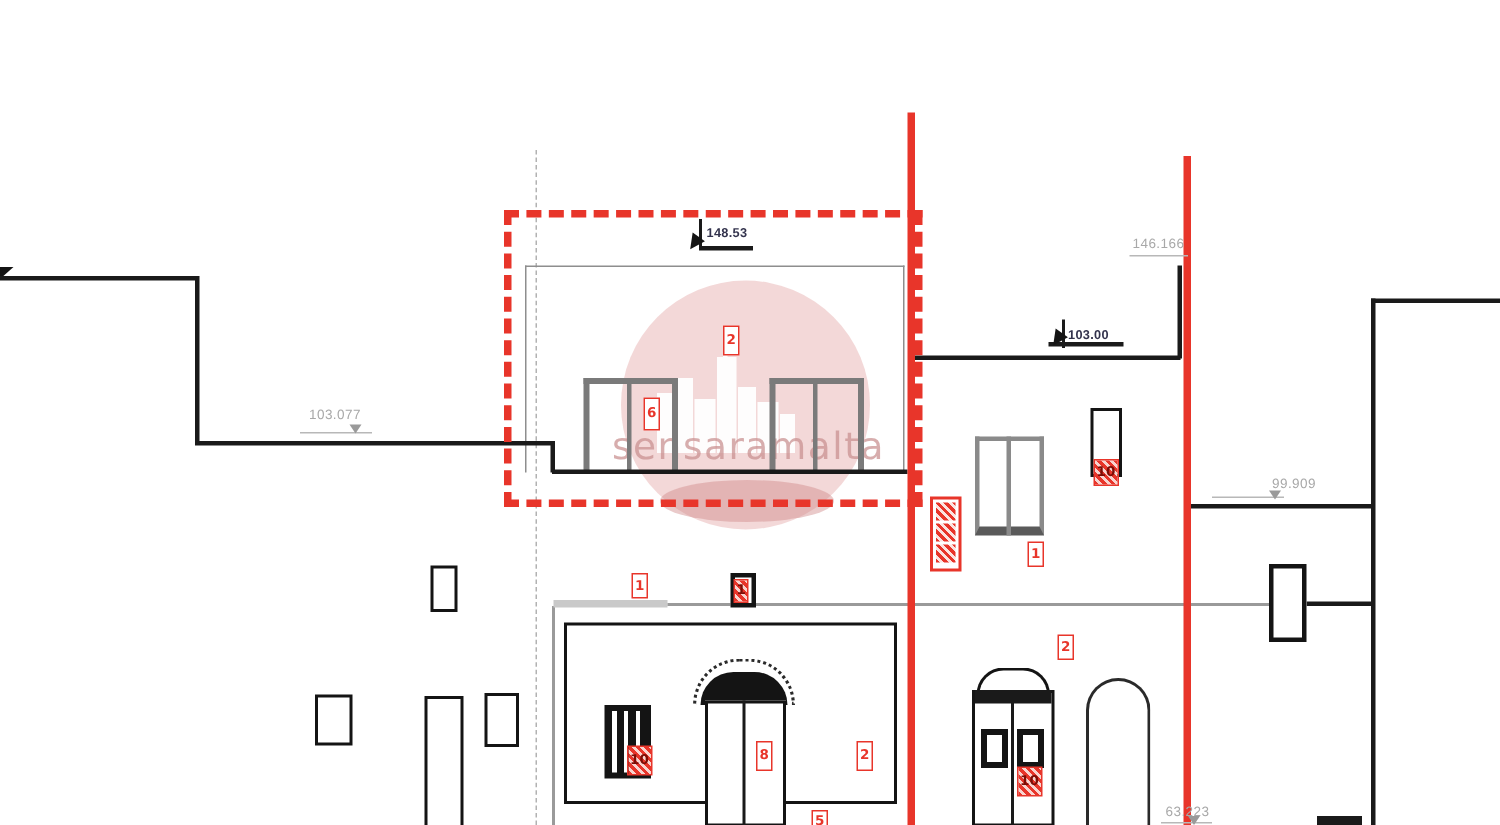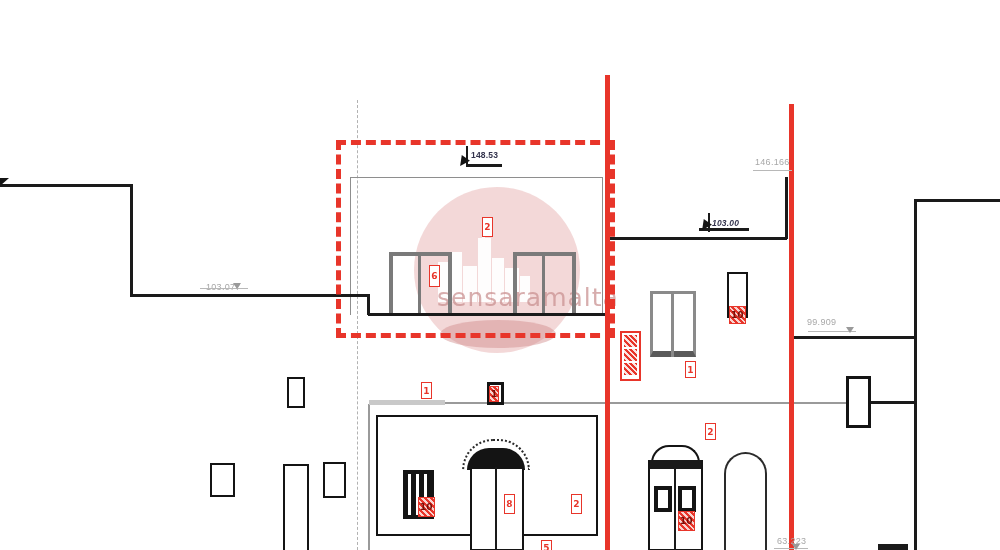--- a/index.html
+++ b/index.html
@@ -46,33 +46,33 @@
       <rect x="82" y="48" width="10" height="26"></rect>
     </g>
   </svg>
   <div class="abs" style="left:574px;top:238px;width:44px;height:44px;z-index:1;">
     <div class="abs" style="left:19px;top:2px;width:6px;height:40px;background:#fff;opacity:.95;transform:rotate(45deg);"></div>
     <div class="abs" style="left:19px;top:2px;width:6px;height:40px;background:#fff;opacity:.95;transform:rotate(-45deg);"></div>
     <div class="abs" style="left:17px;top:18px;width:10px;height:10px;border-radius:50%;background:#fff;opacity:.95;"></div>
   </div>
   <div class="abs" style="left:440px;top:320px;width:116px;height:28px;border-radius:50%;
               background:rgba(208,138,138,.45);z-index:1;"></div>
-  <div class="wm-text" style="left:437px;top:283px;">sensaramalta</div>
+  <div class="wm-text" style="left:408px;top:283px;">sensaramalta</div>
 
   <div class="abs" style="left:357px;top:100px;height:450px;border-left:1.5px dashed #b2b2b2;z-index:2;"></div>
   <div class="abs gry" style="left:368px;top:404px;width:1.5px;height:146px;z-index:2;"></div>
 
   <div class="abs" style="left:0;top:178px;width:0;height:0;border-top:8px solid #141414;
               border-right:9px solid transparent;z-index:4;"></div>
   <div class="abs blk" style="left:0;top:184px;width:132px;height:2.5px;z-index:4;"></div>
   <div class="abs blk" style="left:130px;top:184px;width:2.5px;height:112px;z-index:4;"></div>
   <div class="abs blk" style="left:130px;top:294px;width:240px;height:2.5px;z-index:4;"></div>
   <div class="abs blk" style="left:367px;top:294px;width:2.5px;height:21px;z-index:4;"></div>
 
-  <div class="dim" style="left:206px;top:271px;margin-top:11px;">103.077</div>
+  <div class="dim" style="left:206px;top:271px;">103.077</div>
   <div class="uline" style="left:200px;top:288px;width:48px;"></div>
   <div class="dimarrow" style="left:233px;top:283px;"></div>
 
   <div class="abs" style="left:287px;top:377px;width:18px;height:31px;border:2px solid #141414;box-sizing:border-box;z-index:4;"></div>
   <div class="abs" style="left:210px;top:463px;width:25px;height:34px;border:2.5px solid #141414;box-sizing:border-box;z-index:4;"></div>
   <div class="abs" style="left:283px;top:464px;width:26px;height:88px;border:2.5px solid #141414;box-sizing:border-box;z-index:4;"></div>
   <div class="abs" style="left:323px;top:462px;width:23px;height:36px;border:2.5px solid #141414;box-sizing:border-box;z-index:4;"></div>
 
   <div class="abs" style="left:336px;top:140px;width:279px;height:198px;box-sizing:border-box;
               border:5px dashed #e8352a;z-index:5;"></div>
@@ -101,21 +101,21 @@
 
   <div class="abs blk" style="left:610px;top:237px;width:177px;height:2.5px;z-index:4;"></div>
   <div class="abs blk" style="left:785px;top:177px;width:2.5px;height:62px;z-index:4;"></div>
 
   <div class="dim" style="left:755px;top:157px;">146.166</div>
   <div class="uline" style="left:753px;top:170px;width:39px;"></div>
 
   <div class="abs blk" style="left:708px;top:213px;width:2px;height:19px;z-index:6;"></div>
   <div class="abs blk" style="left:699px;top:228px;width:50px;height:2.5px;z-index:6;"></div>
   <div class="flagarrow" style="left:700px;top:221px;transform:rotate(35deg);"></div>
-  <div class="dim dim-dark" style="left:712px;top:218px;z-index:7;font-style:italic;">103.00</div>
+  <div class="dim dim-dark" style="left:712px;top:218px;z-index:7;">103.00</div>
 
   <div class="abs" style="left:650px;top:291px;width:46px;height:66px;box-sizing:border-box;
               border:3px solid #8a8a8a;border-bottom:6px solid #5a5a5a;z-index:3;"></div>
   <div class="abs" style="left:671px;top:291px;width:2.5px;height:66px;background:#8a8a8a;z-index:3;"></div>
   <div class="tag" style="left:685px;top:361px;height:17px;padding-top:4px;">1</div>
 
   <div class="abs" style="left:727px;top:272px;width:21px;height:46px;border:2.5px solid #141414;box-sizing:border-box;z-index:3;"></div>
   <div class="tag filled" style="left:729px;top:306px;height:18px;padding-top:4px;">10</div>
 
   <div class="abs" style="left:620px;top:331px;width:21px;height:50px;box-sizing:border-box;
@@ -165,21 +165,21 @@
   <div class="abs" style="left:678px;top:486px;width:18px;height:26px;border:4px solid #141414;box-sizing:border-box;z-index:4;"></div>
   <div class="tag filled" style="left:678px;top:511px;height:20px;padding-top:5px;">10</div>
 
   <div class="abs" style="left:724px;top:452px;width:43px;height:98px;box-sizing:border-box;
               border:2px solid #2a2a2a;border-bottom:none;border-radius:22px 22px 0 0;z-index:4;"></div>
 
   <div class="abs blk" style="left:914px;top:199px;width:2.5px;height:351px;z-index:4;"></div>
   <div class="abs blk" style="left:914px;top:199px;width:86px;height:2.5px;z-index:4;"></div>
   <div class="abs blk" style="left:794px;top:336px;width:122px;height:2.5px;z-index:4;"></div>
 
-  <div class="dim" style="left:807px;top:317px;">99.909</div>
+  <div class="dim" style="left:848px;top:317px;">99.909</div>
   <div class="uline" style="left:808px;top:331px;width:48px;"></div>
   <div class="dimarrow" style="left:846px;top:327px;"></div>
 
   <div class="abs" style="left:846px;top:376px;width:25px;height:52px;border:3px solid #141414;box-sizing:border-box;background:#fff;z-index:4;"></div>
 
   <div class="dim" style="left:777px;top:536px;">63.223</div>
   <div class="uline" style="left:774px;top:548px;width:34px;"></div>
   <div class="dimarrow" style="left:792px;top:544px;"></div>
   <div class="abs blk" style="left:878px;top:544px;width:30px;height:6px;z-index:4;"></div>
 

